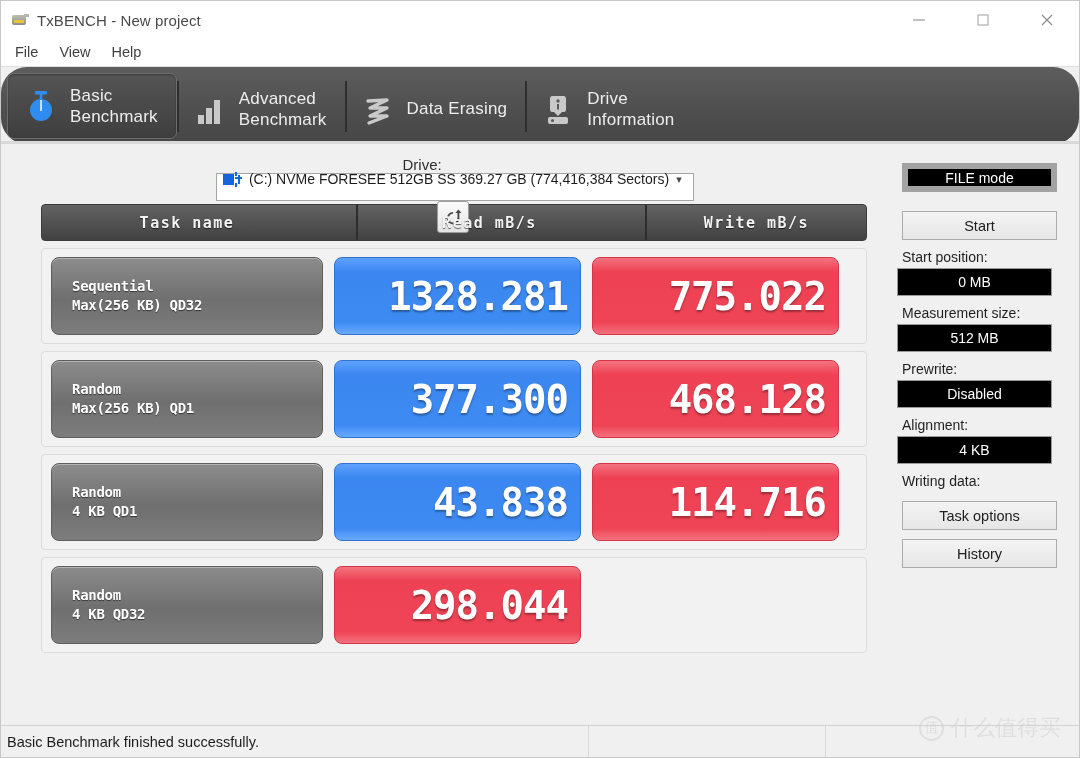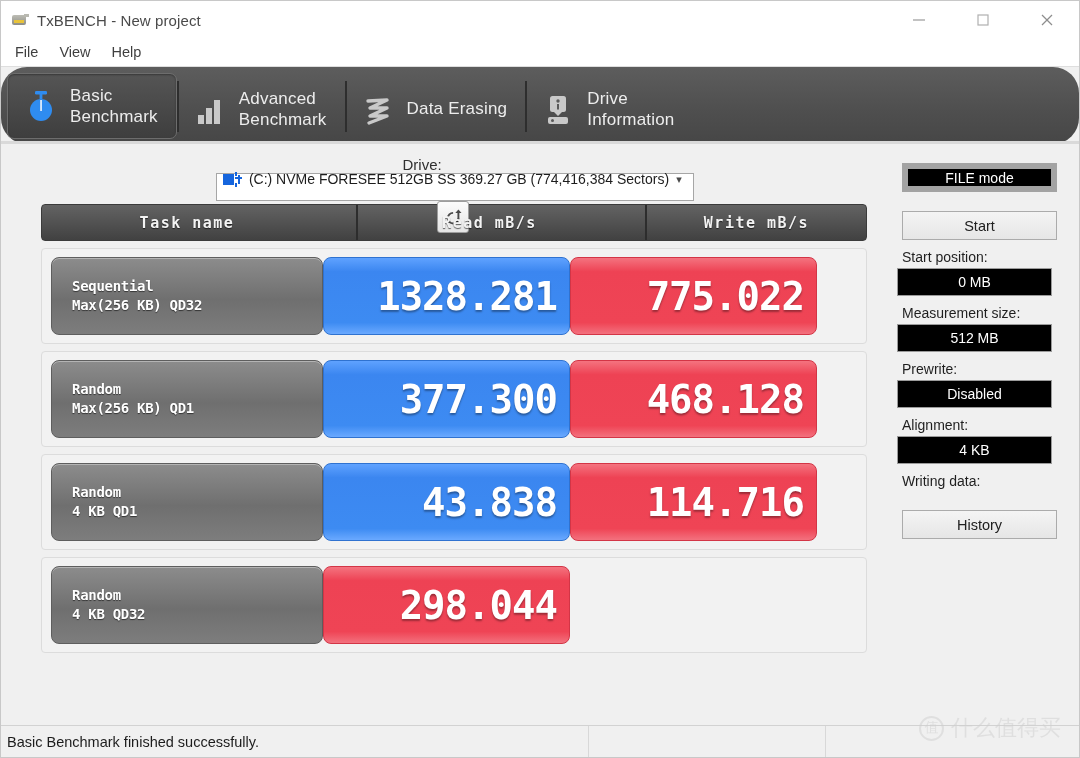--- a/index.html
+++ b/index.html
@@ -201,20 +201,21 @@
   .bench-head .c3 { flex: 1 1 auto; border-left: 2px solid #2d2d2d; }
 
   .bench-row {
     display: flex; align-items: center;
     height: 96px;
     background: #f2f2f2;
     border: 1px solid #dcdcdc;
     border-radius: 4px;
     margin-top: 7px;
     padding: 0 9px;
+    gap: 11px;
   }
   .task-btn {
     width: 272px; height: 78px;
     background: linear-gradient(#8c8c8c, #6f6f6f 55%, #7d7d7d);
     border: 1px solid #5e5e5e;
     border-radius: 8px;
     display: flex; flex-direction: column; justify-content: center;
     padding-left: 20px;
     box-shadow: 0 1px 0 rgba(255,255,255,.35) inset;
   }
@@ -493,20 +494,21 @@
 
       <div class="field-label">Prewrite:</div>
       <div class="field-box">Disabled</div>
 
       <div class="field-label">Alignment:</div>
       <div class="field-box">4 KB</div>
 
       <div class="field-label">Writing data:</div>
 
       <div class="gap-sm"></div>
+      <div class="btn">Task options</div>
       <div class="gap-sm"></div>
       <div class="btn">History</div>
 
     </div>
   </div>
 
   <div class="statusbar">
     <div class="status-pane1">Basic Benchmark finished successfully.</div>
     <div class="status-pane2"></div>
     <div class="status-pane3"></div>

